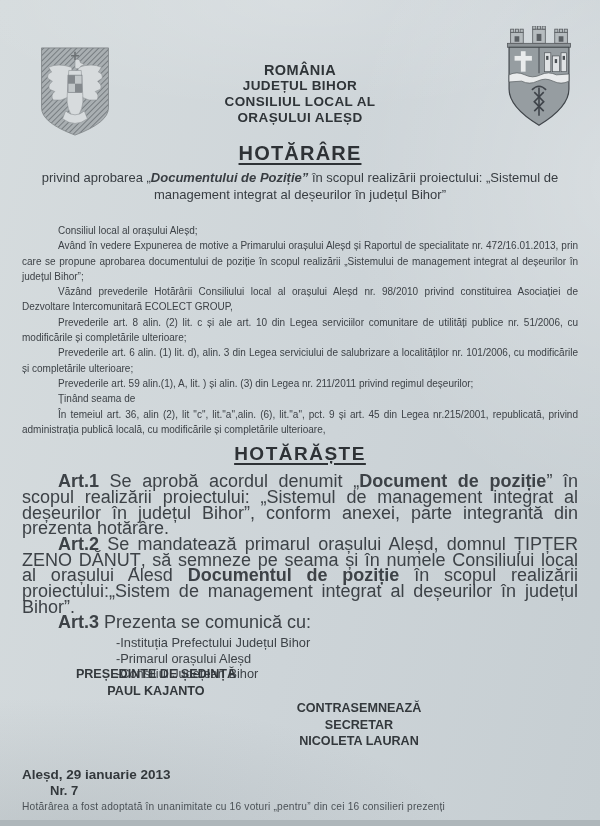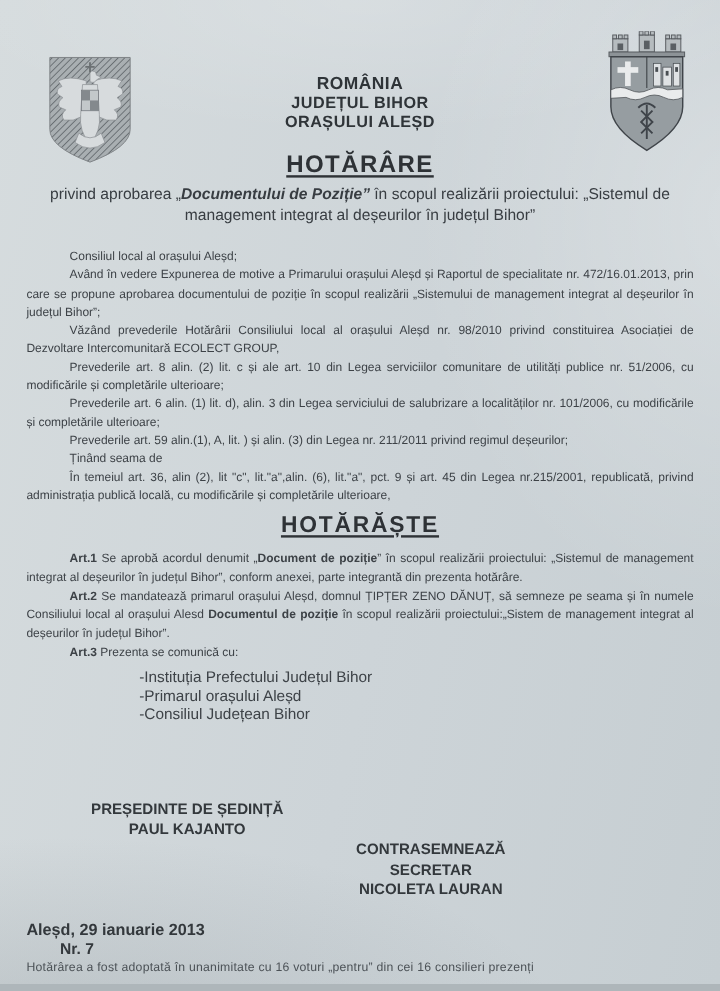--- a/index.html
+++ b/index.html
@@ -21,21 +21,21 @@
   .header .hline{font-size:13.5px;}
   .doc-title{margin-top:16px;text-align:center;font-size:20px;font-weight:bold;color:#2e3236;
     letter-spacing:1.2px;text-decoration:underline;text-underline-offset:3px;text-decoration-thickness:2px;}
   .subtitle{margin:5px auto 0;width:552px;text-align:center;font-size:13px;line-height:16.5px;color:#383d42;}
   .bi{font-weight:bold;font-style:italic;}
   .b{font-weight:bold;}
   .bodytext{margin:20px 22px 0 22px;font-size:10px;line-height:15.3px;text-align:justify;}
   .bodytext p{margin:0;text-indent:36px;}
   .decision-title{margin:6px 0 9px 0;text-align:center;font-size:19px;font-weight:bold;color:#2e3236;
     letter-spacing:1.5px;text-decoration:underline;text-underline-offset:3px;text-decoration-thickness:2px;}
-  .articles{margin:4px 22px;font-size:10px;line-height:15.7px;text-align:justify;}
+  .articles{margin:4px 22px;font-size:18px;line-height:15.7px;text-align:justify;}
   .articles p{margin:0;text-indent:36px;}
   .recipients{margin:2px 0 0 116px;font-size:12.8px;line-height:15.5px;}
   .sig{position:absolute;text-align:center;font-weight:bold;color:#33383c;font-size:12.6px;line-height:16.5px;}
   .sig-president{left:56px;top:666px;width:200px;}
   .sig-secretary{left:281px;top:700px;width:156px;}
   .footer{position:absolute;left:22px;top:766px;width:556px;}
   .footer .place{font-size:13.5px;font-weight:bold;color:#33383c;line-height:17px;}
   .footer .number{font-size:13px;font-weight:bold;color:#33383c;line-height:16px;padding-left:28px;}
   .footer .note{margin-top:2px;font-size:10.2px;color:#4b5156;letter-spacing:.2px;}
 </style>
@@ -103,20 +103,21 @@
       <line x1="50" y1="78" x2="50" y2="114"></line>
       <path d="M41,81 Q50,72 59,81"></path>
       <path d="M44,84 Q50,90 56,96 Q50,102 44,108"></path>
       <path d="M56,84 Q50,90 44,96 Q50,102 56,108"></path>
     </g>
   </svg>
 
   <div class="header">
     <div class="country">ROMÂNIA</div>
     <div class="hline">JUDEȚUL BIHOR</div>
+    <div class="hline">CONSILIUL LOCAL AL</div>
     <div class="hline">ORAȘULUI ALEȘD</div>
   </div>
 
   <div class="doc-title">HOTĂRÂRE</div>
 
   <div class="subtitle">
     <span>privind aprobarea „</span><span class="bi">Documentului de Poziție”</span><span> în scopul realizării proiectului: „Sistemul de management integrat al deșeurilor în județul Bihor”</span>
   </div>
 
   <div class="bodytext">

